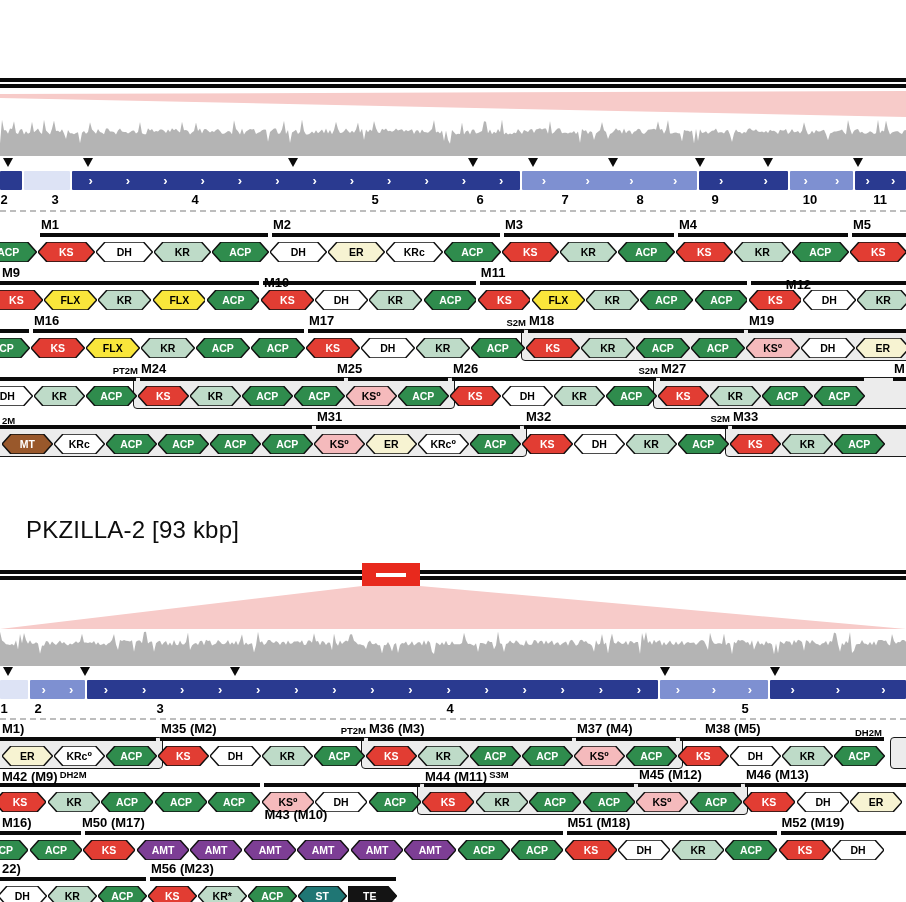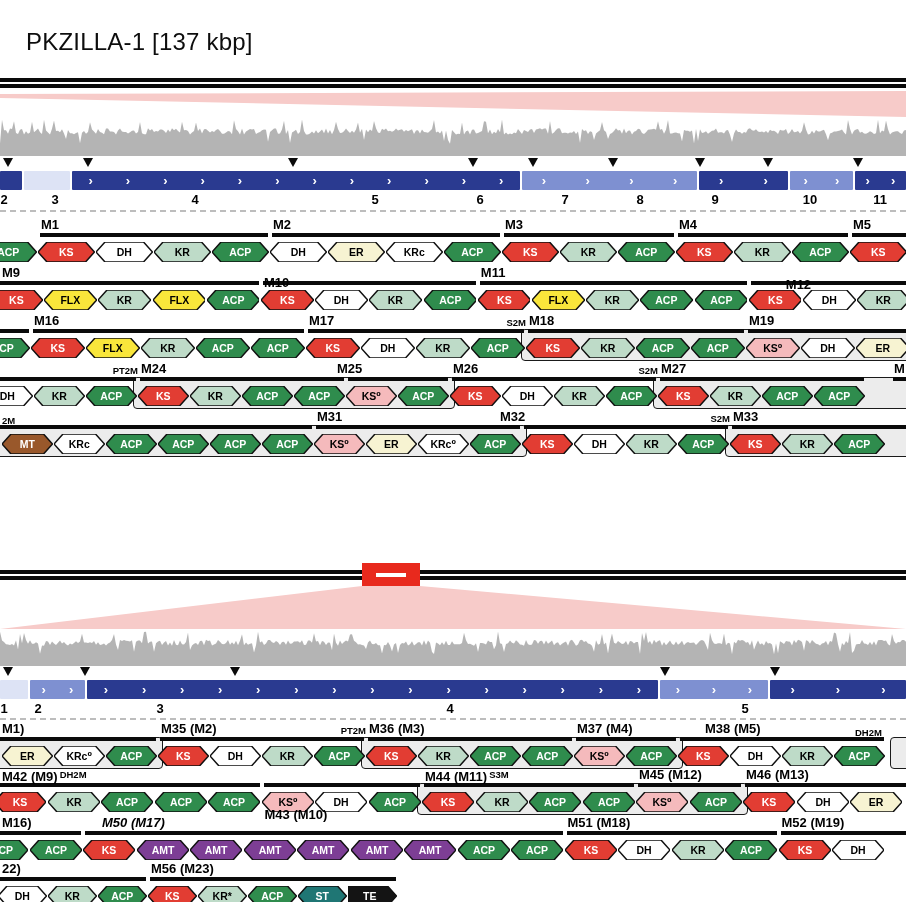--- a/index.html
+++ b/index.html
@@ -21,21 +21,21 @@
   .gbox{position:absolute;background:#ececec;border:1.4px solid #1a1a1a;border-radius:4px;z-index:1}
   .mlbl{position:absolute;font-weight:bold;font-size:13px;color:#000;white-space:nowrap;line-height:14px;z-index:4}
   .mlbl.small{font-size:9.5px}
   .mlbl .pre{position:absolute;right:100%;margin-right:3px;font-size:9.5px;top:2px}
   .mlbl .suf{font-size:9.5px;vertical-align:3px;margin-left:2px}
 </style>
 </head>
 <body>
 
 <div id="fig">
-  <div class="title" id="title1">PKZILLA-1 [137 kbp]</div>
+  <div class="title" id="title2">PKZILLA-2 [93 kbp]</div>
 <div class="chromline" style="top: 78px;"></div>
     <div class="chromline" style="top: 84px;"></div>
     <svg width="906" height="28" style="position: absolute; left: 0px; top: 90px;">
       <polygon points="0,4 906,1 906,27 0,8" fill="#f7cbc9"></polygon>
     </svg>
     <svg width="906" height="38" style="position: absolute; left: 0px; top: 118px;">
       <path d="M0 38 L0 25.6 L2 1.7 L4 12.2 L6 12.3 L8 15.7 L10 10.6 L12 11.1 L14 3.2 L16 15.1 L18 16.0 L20 11.8 L22 11.1 L24 16.4 L26 13.3 L28 15.7 L30 14.4 L32 3.7 L34 14.3 L36 12.6 L38 10.6 L40 14.3 L42 16.1 L44 1.7 L46 12.5 L48 14.4 L50 16.6 L52 10.7 L54 2.4 L56 12.9 L58 12.8 L60 14.3 L62 11.3 L64 15.6 L66 21.1 L68 12.1 L70 15.3 L72 15.2 L74 16.2 L76 15.0 L78 14.2 L80 25.2 L82 14.7 L84 12.9 L86 15.7 L88 14.1 L90 4.2 L92 11.5 L94 13.4 L96 15.8 L98 11.0 L100 13.9 L102 14.7 L104 16.3 L106 10.4 L108 10.6 L110 13.6 L112 13.4 L114 13.9 L116 16.5 L118 12.5 L120 10.4 L122 13.4 L124 14.0 L126 13.9 L128 15.4 L130 14.2 L132 12.8 L134 12.4 L136 15.4 L138 14.0 L140 3.9 L142 15.2 L144 16.2 L146 16.2 L148 10.3 L150 12.5 L152 11.0 L154 13.9 L156 13.1 L158 13.5 L160 11.5 L162 11.4 L164 12.8 L166 15.0 L168 11.5 L170 14.0 L172 10.3 L174 12.3 L176 10.7 L178 12.9 L180 14.5 L182 3.7 L184 12.2 L186 12.1 L188 13.0 L190 16.4 L192 14.6 L194 12.9 L196 4.6 L198 12.9 L200 10.4 L202 15.5 L204 11.3 L206 11.1 L208 12.8 L210 14.5 L212 13.1 L214 14.0 L216 12.0 L218 10.9 L220 12.9 L222 15.8 L224 15.7 L226 14.5 L228 12.9 L230 13.4 L232 16.2 L234 2.3 L236 11.0 L238 13.3 L240 16.4 L242 10.6 L244 16.5 L246 13.6 L248 12.3 L250 10.9 L252 11.5 L254 11.1 L256 16.0 L258 14.8 L260 14.0 L262 12.3 L264 11.5 L266 11.8 L268 23.8 L270 13.9 L272 12.2 L274 10.5 L276 10.6 L278 15.7 L280 15.5 L282 11.5 L284 2.7 L286 15.9 L288 12.0 L290 24.9 L292 14.6 L294 13.2 L296 11.7 L298 16.1 L300 13.9 L302 1.6 L304 13.1 L306 16.5 L308 16.5 L310 15.5 L312 13.6 L314 15.6 L316 12.2 L318 15.3 L320 13.6 L322 11.4 L324 15.2 L326 10.6 L328 15.5 L330 12.1 L332 16.2 L334 12.1 L336 3.8 L338 10.9 L340 15.1 L342 14.7 L344 13.3 L346 10.5 L348 13.0 L350 14.9 L352 12.7 L354 14.7 L356 11.4 L358 4.5 L360 14.8 L362 10.8 L364 22.1 L366 11.6 L368 14.2 L370 11.5 L372 13.0 L374 3.1 L376 10.3 L378 14.5 L380 15.0 L382 10.7 L384 12.0 L386 10.6 L388 13.2 L390 12.8 L392 13.8 L394 12.7 L396 10.4 L398 12.6 L400 11.8 L402 11.2 L404 13.7 L406 12.1 L408 13.3 L410 12.3 L412 11.2 L414 16.0 L416 12.5 L418 12.2 L420 15.5 L422 11.4 L424 14.0 L426 14.2 L428 14.8 L430 12.9 L432 11.0 L434 2.1 L436 14.4 L438 13.6 L440 15.6 L442 12.4 L444 23.0 L446 12.5 L448 22.0 L450 25.7 L452 12.1 L454 14.2 L456 16.6 L458 15.7 L460 15.9 L462 4.6 L464 16.6 L466 13.3 L468 12.4 L470 16.5 L472 11.7 L474 11.4 L476 15.4 L478 15.1 L480 14.0 L482 13.1 L484 3.2 L486 3.7 L488 15.2 L490 11.5 L492 16.2 L494 13.8 L496 15.2 L498 10.9 L500 14.3 L502 1.5 L504 16.4 L506 14.4 L508 16.6 L510 15.6 L512 16.3 L514 14.5 L516 15.3 L518 10.9 L520 13.6 L522 15.9 L524 11.9 L526 13.0 L528 13.9 L530 11.5 L532 11.1 L534 15.1 L536 11.4 L538 11.0 L540 10.3 L542 11.4 L544 10.6 L546 10.6 L548 15.8 L550 3.0 L552 15.8 L554 14.4 L556 12.0 L558 10.3 L560 10.6 L562 15.2 L564 14.7 L566 14.7 L568 15.5 L570 14.6 L572 14.7 L574 12.9 L576 15.9 L578 13.4 L580 25.0 L582 10.9 L584 13.0 L586 12.3 L588 15.9 L590 13.2 L592 13.9 L594 22.0 L596 15.5 L598 13.8 L600 12.2 L602 3.9 L604 12.2 L606 13.9 L608 20.9 L610 16.0 L612 14.9 L614 12.9 L616 10.3 L618 12.5 L620 12.1 L622 15.8 L624 10.5 L626 15.2 L628 12.8 L630 12.4 L632 16.6 L634 13.8 L636 13.1 L638 10.7 L640 11.3 L642 15.1 L644 16.1 L646 14.3 L648 11.7 L650 11.4 L652 11.3 L654 10.7 L656 11.8 L658 3.3 L660 11.8 L662 11.0 L664 15.8 L666 11.8 L668 2.0 L670 15.6 L672 15.5 L674 14.8 L676 14.4 L678 15.2 L680 15.5 L682 23.6 L684 11.9 L686 12.8 L688 12.7 L690 13.8 L692 12.5 L694 25.5 L696 10.7 L698 22.9 L700 11.3 L702 14.9 L704 14.5 L706 13.3 L708 15.8 L710 14.2 L712 12.8 L714 12.5 L716 10.4 L718 14.8 L720 14.3 L722 14.2 L724 15.4 L726 12.4 L728 11.9 L730 16.7 L732 23.9 L734 15.4 L736 11.5 L738 13.9 L740 14.0 L742 15.7 L744 14.1 L746 14.7 L748 10.9 L750 10.3 L752 12.3 L754 12.7 L756 11.3 L758 13.5 L760 14.0 L762 13.6 L764 14.6 L766 13.1 L768 15.0 L770 11.7 L772 13.1 L774 12.7 L776 14.1 L778 16.0 L780 11.8 L782 12.4 L784 12.6 L786 11.0 L788 15.9 L790 14.2 L792 10.9 L794 14.3 L796 14.0 L798 12.9 L800 15.6 L802 12.7 L804 4.2 L806 11.6 L808 16.4 L810 16.1 L812 12.8 L814 15.4 L816 12.1 L818 13.4 L820 13.5 L822 12.5 L824 11.8 L826 16.2 L828 22.3 L830 15.4 L832 14.8 L834 13.5 L836 13.5 L838 13.0 L840 12.6 L842 11.5 L844 14.4 L846 16.4 L848 2.0 L850 10.7 L852 16.6 L854 12.8 L856 11.6 L858 11.1 L860 14.8 L862 13.8 L864 15.5 L866 15.7 L868 14.8 L870 13.3 L872 14.2 L874 16.1 L876 15.3 L878 1.8 L880 15.3 L882 12.5 L884 13.5 L886 2.5 L888 11.2 L890 16.5 L892 14.6 L894 13.8 L896 13.3 L898 13.2 L900 15.0 L902 16.0 L904 12.4 L906 11.9 L906 38 Z" fill="#b4b4b4"></path>
     </svg>
     <div class="tri" style="left: 3px; top: 158px;"></div>
     <div class="tri" style="left: 83px; top: 158px;"></div>
@@ -468,21 +468,21 @@
     </svg>
     <svg width="50.5" height="20" style="position: absolute; left: 834px; top: 434px; z-index: 2;">
       <polygon points="9,0 41.5,0 50.5,10 41.5,20 9,20 0,10" fill="#2f8c4d" stroke="#101010" stroke-width="1.5"></polygon>
       <text x="25.25" y="13.8" text-anchor="middle" fill="#ffffff" font-size="10.5" font-weight="bold" font-family="&quot;Liberation Sans&quot;,&quot;DejaVu Sans&quot;,sans-serif">ACP</text>
     </svg>
     <div class="bar" style="left: -8px; top: 425px; width: 320px;"></div>
     <div class="mlbl small" style="left: 2px; top: 414px;">2M</div>
     <div class="bar" style="left: 316px; top: 425px; width: 204px;"></div>
     <div class="mlbl" style="left: 317px; top: 410px;">M31</div>
     <div class="bar" style="left: 524px; top: 425px; width: 204px;"></div>
-    <div class="mlbl" style="left: 500px; top: 410px;">M32</div>
+    <div class="mlbl" style="left: 526px; top: 410px;">M32</div>
     <div class="bar" style="left: 732px; top: 425px; width: 182px;"></div>
     <div class="mlbl" style="left: 733px; top: 410px;"><span class="pre">S2M</span>M33</div>
     <div class="chromline" style="top: 570px;"></div>
     <div class="chromline" style="top: 576px;"></div>
     <div class="hbox" style="left: 362px; top: 563px; width: 58px; height: 23px;"></div>
     <div class="hdash" style="left: 376px; top: 572.5px; width: 30px; height: 4.5px;"></div>
     <svg width="906" height="44" style="position: absolute; left: 0px; top: 586px;">
       <polygon points="362,0 420,0 906,43 0,43" fill="#f7cbc9"></polygon>
     </svg>
     <svg width="906" height="36" style="position: absolute; left: 0px; top: 630px;">
@@ -756,21 +756,21 @@
       <polygon points="9,0 43,0 52,10 43,20 9,20 0,10" fill="#e23d33" stroke="#101010" stroke-width="1.5"></polygon>
       <text x="26" y="13.8" text-anchor="middle" fill="#ffffff" font-size="10.5" font-weight="bold" font-family="&quot;Liberation Sans&quot;,&quot;DejaVu Sans&quot;,sans-serif">KS</text>
     </svg>
     <svg width="52" height="20" style="position: absolute; left: 832px; top: 840px; z-index: 2;">
       <polygon points="9,0 43,0 52,10 43,20 9,20 0,10" fill="#ffffff" stroke="#101010" stroke-width="1.5"></polygon>
       <text x="26" y="13.8" text-anchor="middle" fill="#000000" font-size="10.5" font-weight="bold" font-family="&quot;Liberation Sans&quot;,&quot;DejaVu Sans&quot;,sans-serif">DH</text>
     </svg>
     <div class="bar" style="left: -8px; top: 831px; width: 89px;"></div>
     <div class="mlbl" style="left: 2px; top: 816px;">M16)</div>
     <div class="bar" style="left: 85px; top: 831px; width: 477.5px;"></div>
-    <div class="mlbl" style="left: 102px; top: 816px; font-style: italic;">M50 (M17)</div>
+    <div class="mlbl" style="left: 82px; top: 816px;">M50 (M17)</div>
     <div class="bar" style="left: 566.5px; top: 831px; width: 210px;"></div>
     <div class="mlbl" style="left: 567.5px; top: 816px;">M51 (M18)</div>
     <div class="bar" style="left: 780.5px; top: 831px; width: 133.5px;"></div>
     <div class="mlbl" style="left: 781.5px; top: 816px;">M52 (M19)</div>
     <svg width="48.5" height="20" style="position: absolute; left: -2px; top: 886px; z-index: 2;">
       <polygon points="9,0 39.5,0 48.5,10 39.5,20 9,20 0,10" fill="#ffffff" stroke="#101010" stroke-width="1.5"></polygon>
       <text x="24.25" y="13.8" text-anchor="middle" fill="#000000" font-size="10.5" font-weight="bold" font-family="&quot;Liberation Sans&quot;,&quot;DejaVu Sans&quot;,sans-serif">DH</text>
     </svg>
     <svg width="48.5" height="20" style="position: absolute; left: 48px; top: 886px; z-index: 2;">
       <polygon points="9,0 39.5,0 48.5,10 39.5,20 9,20 0,10" fill="#bedbc8" stroke="#101010" stroke-width="1.5"></polygon>

